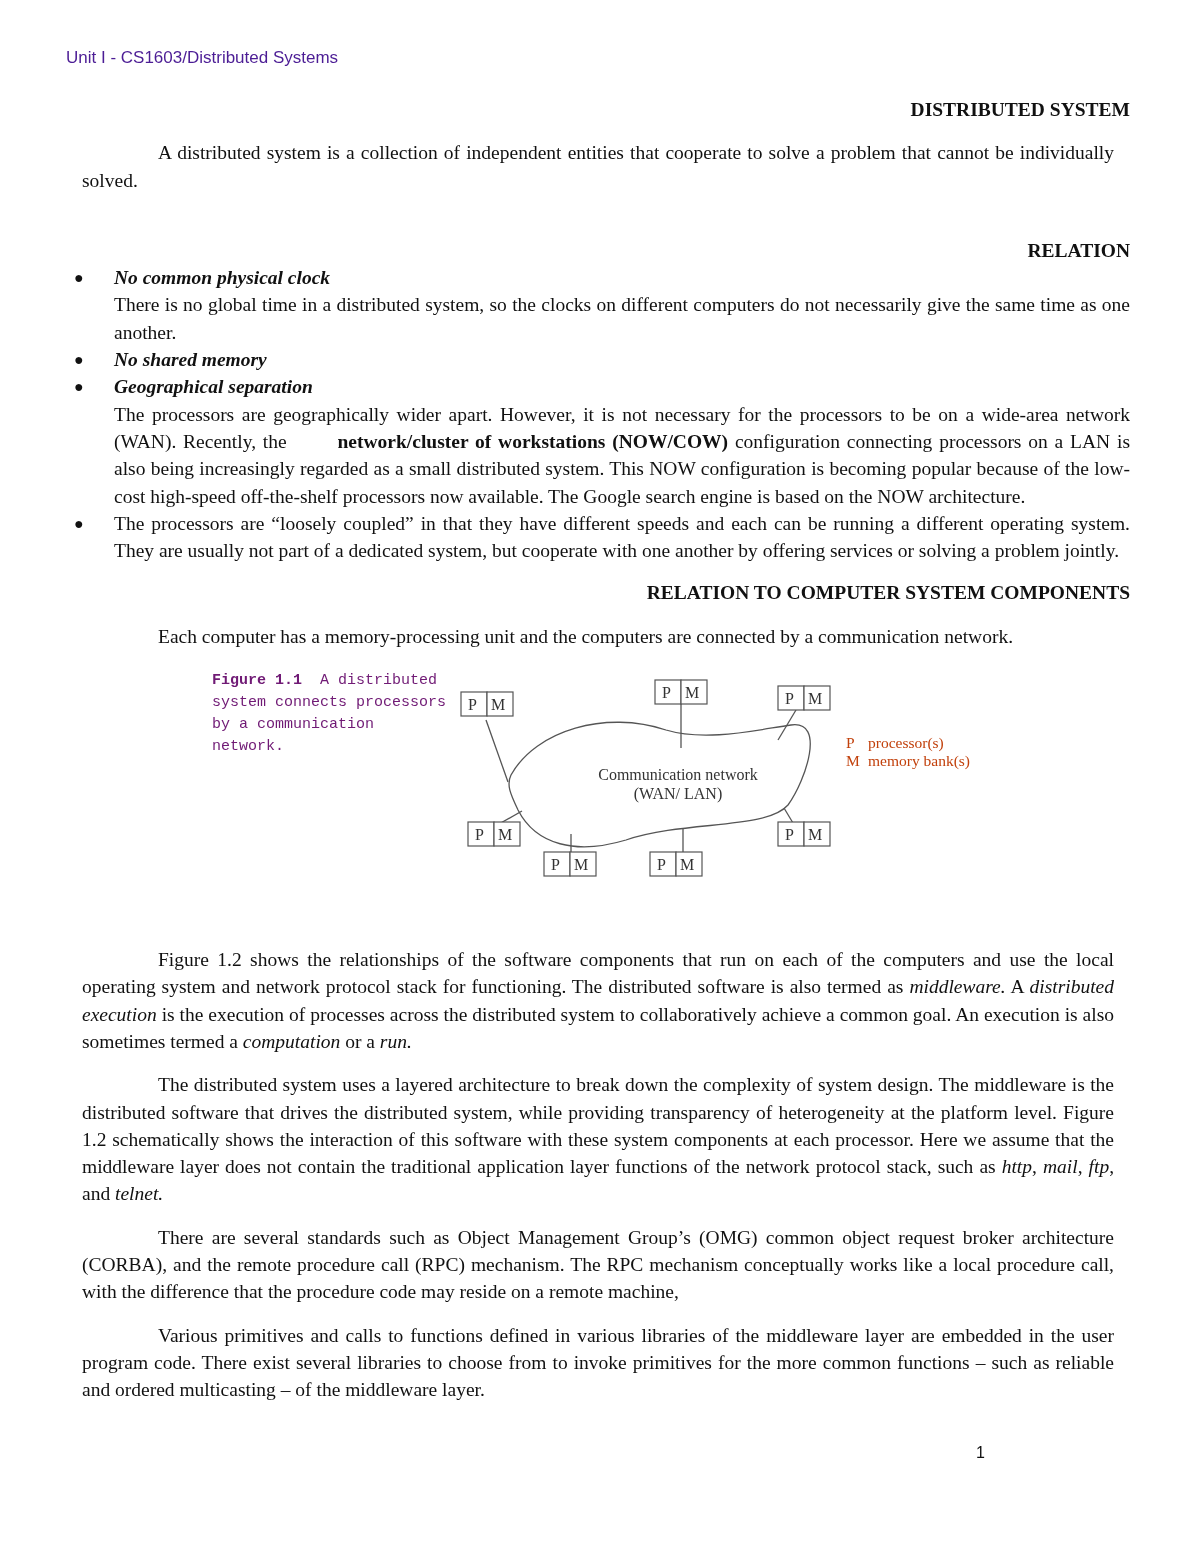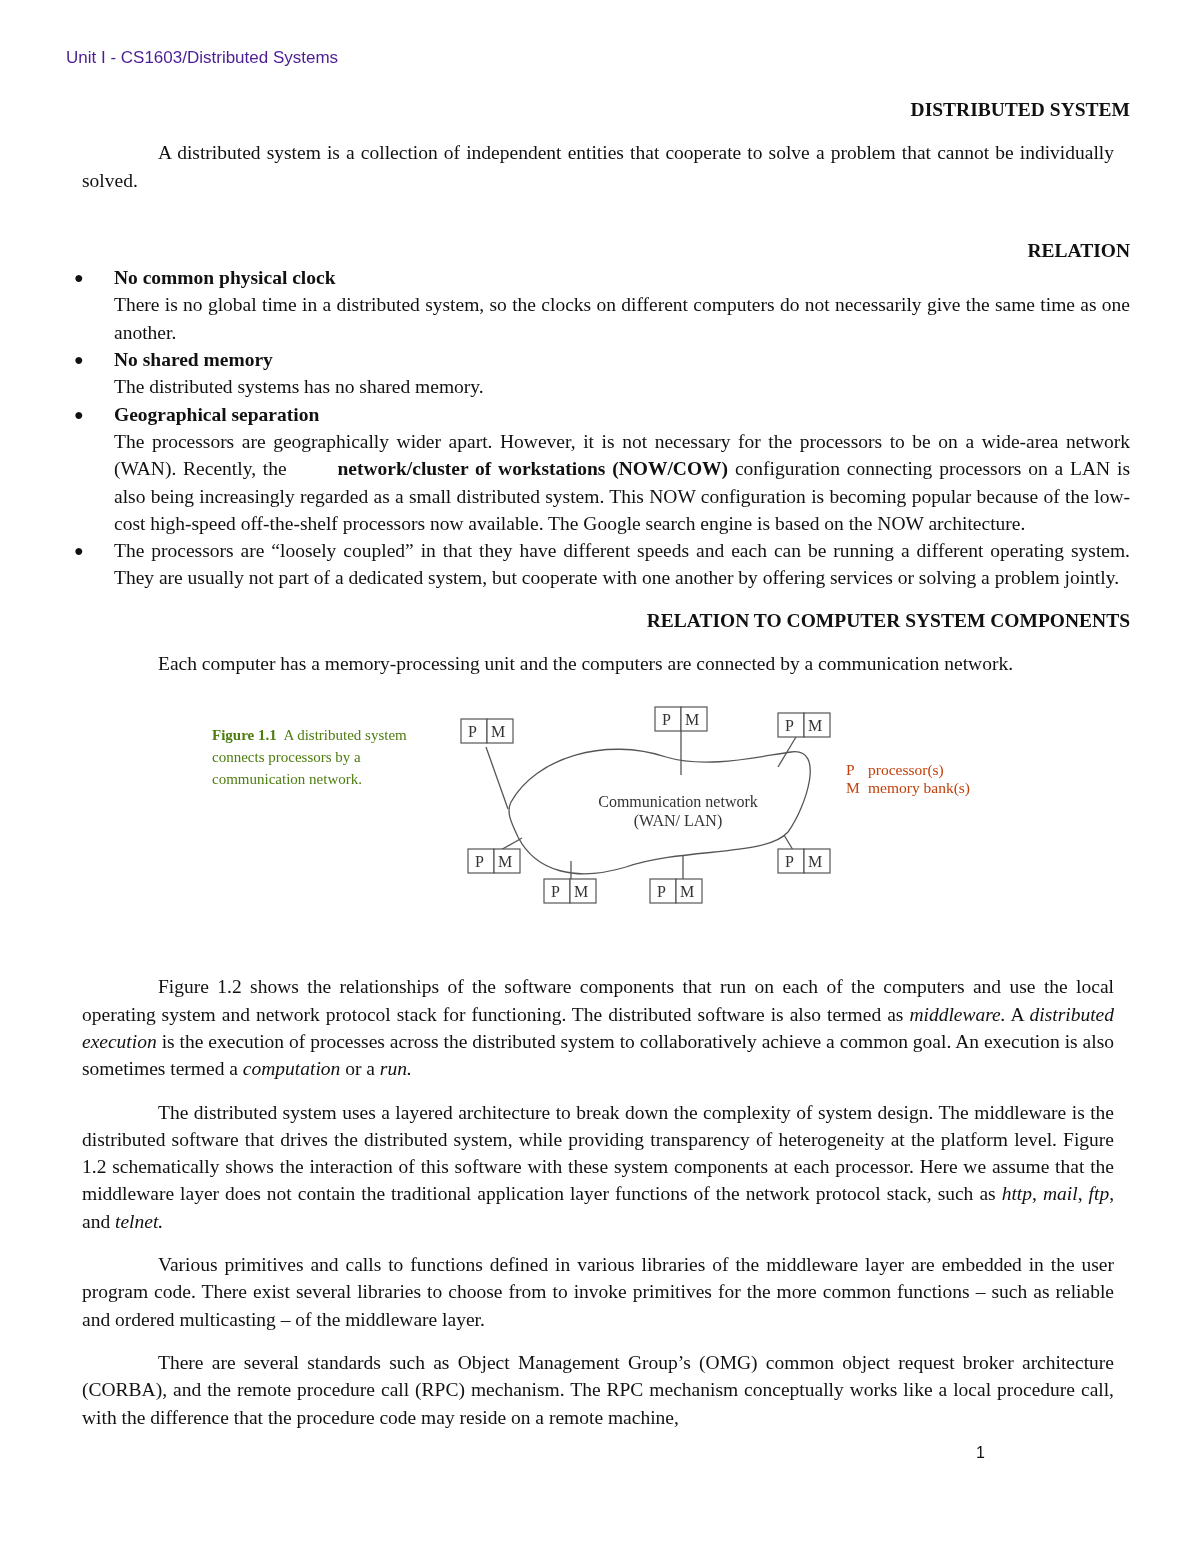--- a/index.html
+++ b/index.html
@@ -6,24 +6,24 @@
   body { width: 1200px; height: 1553px; position: relative; overflow: hidden; color: #111; font-family: "Liberation Serif", serif; }
   .header { position: absolute; left: 66px; top: 48px; font-family: "Liberation Sans", sans-serif; font-size: 17px; color: #4c1d95; }
   .page { position: absolute; left: 66px; top: 96px; width: 1064px; font-size: 19.5px; line-height: 27.3px; }
   .h { text-align: right; font-weight: bold; margin: 0; }
   .p { margin: 16px; text-align: justify; }
   .ind { text-indent: 76px; }
   .gap { height: 27px; }
   ul { margin: 0; padding: 0; list-style: none; }
   li { position: relative; padding-left: 48px; }
   li .bul { position: absolute; left: 8px; top: 0; font-size: 16px; }
-  li .t { font-weight: bold; display: block; }
+  li .t { font-weight: bold; display: block; font-style: italic; }
   li .d { display: block; text-align: justify; }
   .fig { position: relative; height: 260px; margin-top: 20px; }
-  .cap { position: absolute; left: 146px; top: 0; width: 240px; font-family: Liberation Serif, serif; font-size: 15px; line-height: 22px; color: #4d7c0f; margin-top: 27px; }
+  .cap { position: absolute; left: 146px; top: 0; width: 240px; font-family: Liberation Mono, monospace; font-size: 15px; line-height: 22px; color: #701a75; }
   .cap b { font-weight: bold; }
   .legend { position: absolute; left: 780px; top: 64px; font-size: 15.5px; line-height: 18px; color: #c2410c; }
   .legend div span:first-child { display: inline-block; width: 22px; }
   .pagenum { position: absolute; left: 976px; top: 1444px; font-family: "Liberation Sans", sans-serif; font-size: 16px; }
   i { font-style: italic; }
   b.inl { font-weight: bold; margin-left: 44px; }
 </style>
 </head>
 <body>
 
@@ -36,21 +36,20 @@
   <p class="h">RELATION</p>
   <ul>
     <li>
       <span class="bul">●</span>
       <span class="t">No common physical clock</span>
       <span class="d">There is no global time in a distributed system, so the clocks on different computers do not necessarily give the same time as one another.</span>
     </li>
     <li>
       <span class="bul">●</span>
       <span class="t">No shared memory</span>
-      <span class="d">The distributed systems has no shared memory.</span>
     </li>
     <li>
       <span class="bul">●</span>
       <span class="t">Geographical separation</span>
       <span class="d"><span>The processors are geographically wider apart. However, it is not necessary for the processors to be on a wide-area network (WAN). Recently, the </span><b class="inl">network/cluster of workstations (NOW/COW)</b><span> configuration connecting processors on a LAN is also being increasingly regarded as a small distributed system. This NOW configuration is becoming popular because of the low-cost high-speed off-the-shelf processors now available. The Google search engine is based on the NOW architecture.</span></span>
     </li>
     <li>
       <span class="bul">●</span>
       <span class="d">The processors are “loosely coupled” in that they have different speeds and each can be running a different operating system. They are usually not part of a dedicated system, but cooperate with one another by offering services or solving a problem jointly.</span>
     </li>
@@ -108,17 +107,17 @@
       <text x="612" y="129" text-anchor="middle" font-family="Liberation Serif, serif" font-size="16" fill="#333">(WAN/ LAN)</text>
     </svg>
     <div class="legend">
       <div><span>P</span><span>processor(s)</span></div>
       <div><span>M</span><span>memory bank(s)</span></div>
     </div>
   </div>
 
   <p class="p ind"><span>Figure 1.2 shows the relationships of the software components that run on each of the computers and use the local operating system and network protocol stack for functioning. The distributed software is also termed as </span><i>middleware.</i><span> A </span><i>distributed execution</i><span> is the execution of processes across the distributed system to collaboratively achieve a common goal. An execution is also sometimes termed a </span><i>computation</i><span> or a </span><i>run.</i></p>
   <p class="p ind"><span>The distributed system uses a layered architecture to break down the complexity of system design. The middleware is the distributed software that drives the distributed system, while providing transparency of heterogeneity at the platform level. Figure 1.2 schematically shows the interaction of this software with these system components at each processor. Here we assume that the middleware layer does not contain the traditional application layer functions of the network protocol stack, such as </span><i>http</i><span>, </span><i>mail</i><span>, </span><i>ftp</i><span>, and </span><i>telnet.</i></p>
+  <p class="p ind">There are several standards such as Object Management Group’s (OMG) common object request broker architecture (CORBA), and the remote procedure call (RPC) mechanism. The RPC mechanism conceptually works like a local procedure call, with the difference that the procedure code may reside on a remote machine,</p>
   <p class="p ind">Various primitives and calls to functions defined in various libraries of the middleware layer are embedded in the user program code. There exist several libraries to choose from to invoke primitives for the more common functions – such as reliable and ordered multicasting – of the middleware layer.</p>
-  <p class="p ind">There are several standards such as Object Management Group’s (OMG) common object request broker architecture (CORBA), and the remote procedure call (RPC) mechanism. The RPC mechanism conceptually works like a local procedure call, with the difference that the procedure code may reside on a remote machine,</p>
 </div>
 
 <div class="pagenum">1</div>
 
 </body></html>

